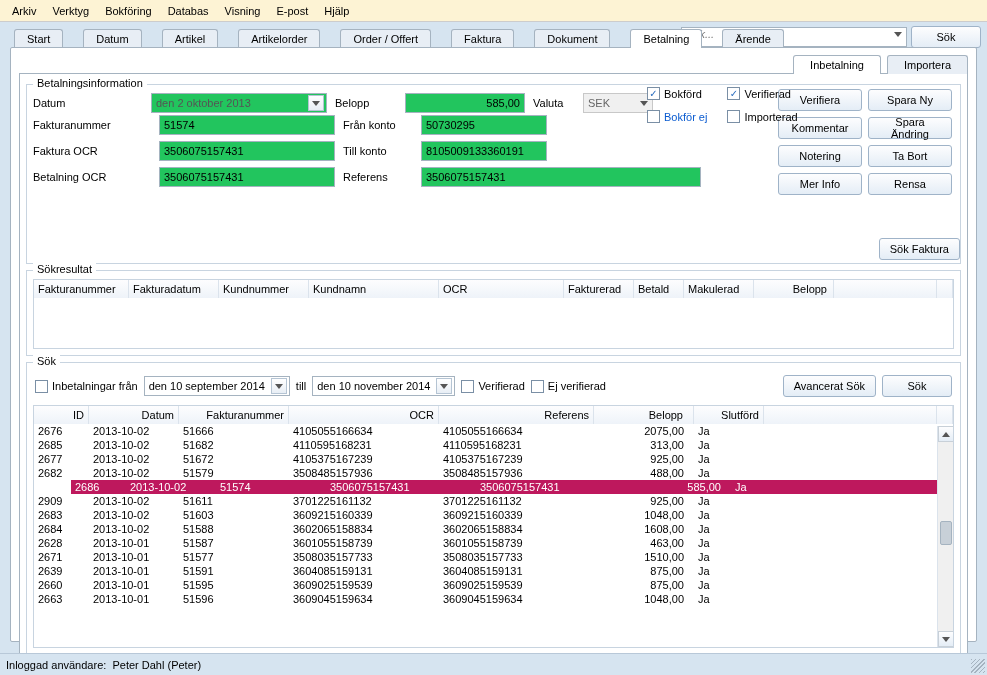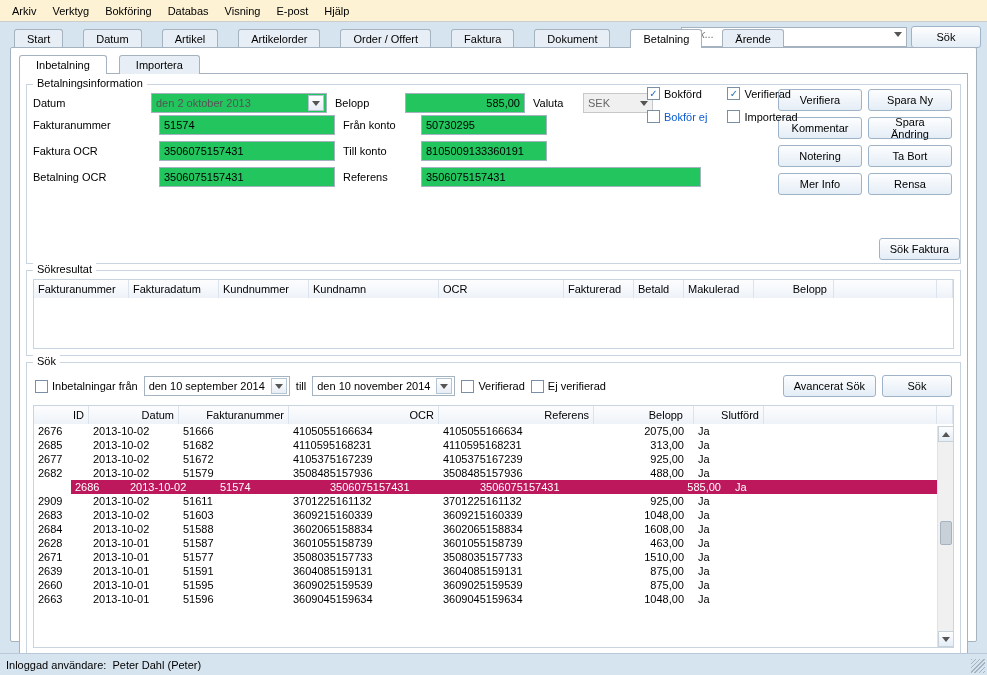--- a/index.html
+++ b/index.html
@@ -13,21 +13,21 @@
 .searchbar { position: absolute; right: 6px; top: 26px; display: flex; align-items: center; gap: 4px; }
 .searchbar .combo { width: 226px; height: 20px; border: 1px solid #a5b3c0; background: #fff; font-style: italic; color: #777; padding: 0 18px 0 4px; position: relative; }
 .searchbar .combo .caret { position: absolute; right: 4px; top: 4px; }
 
 .tabs { display: flex; gap: 20px; padding: 6px 0 0 14px; }
 .tab { background: #e8eef5; border: 1px solid #a5b3c0; border-bottom: none; padding: 3px 12px; border-radius: 3px 3px 0 0; cursor: pointer; position: relative; top: 1px; }
 .tab.active { background: #fff; z-index: 2; }
 
 .main-panel { margin: 0 10px 0 10px; background: #fff; border: 1px solid #a5b3c0; border-radius: 2px; padding: 6px 8px; height: 595px; position: relative; }
 
-.subtabs { display: flex; gap: 12px; }
+.subtabs { display: flex; gap: 6px; justify-content: flex-end; }
 .subtab { background: #e8eef5; border: 1px solid #a5b3c0; border-bottom: none; padding: 3px 16px; border-radius: 3px 3px 0 0; cursor: pointer; position: relative; top: 1px; }
 .subtab.active { background: #fff; z-index: 2; }
 
 .subpanel { border: 1px solid #a5b3c0; background: #fff; padding: 4px 6px; }
 
 .fieldset { border: 1px solid #c8d4e0; margin-top: 6px; padding: 8px 6px 6px 6px; position: relative; }
 .fieldset .legend { position: absolute; top: -8px; left: 6px; background: #fff; padding: 0 4px; font-size: 11px; }
 .label { color: #000; }
 .input { height: 20px; border: 1px solid #a5b3c0; background: #22c55e; padding: 0 4px; }
 .input.ro { background: #f0f0f0; color: #666; border: 1px solid #c8c8c8; }

